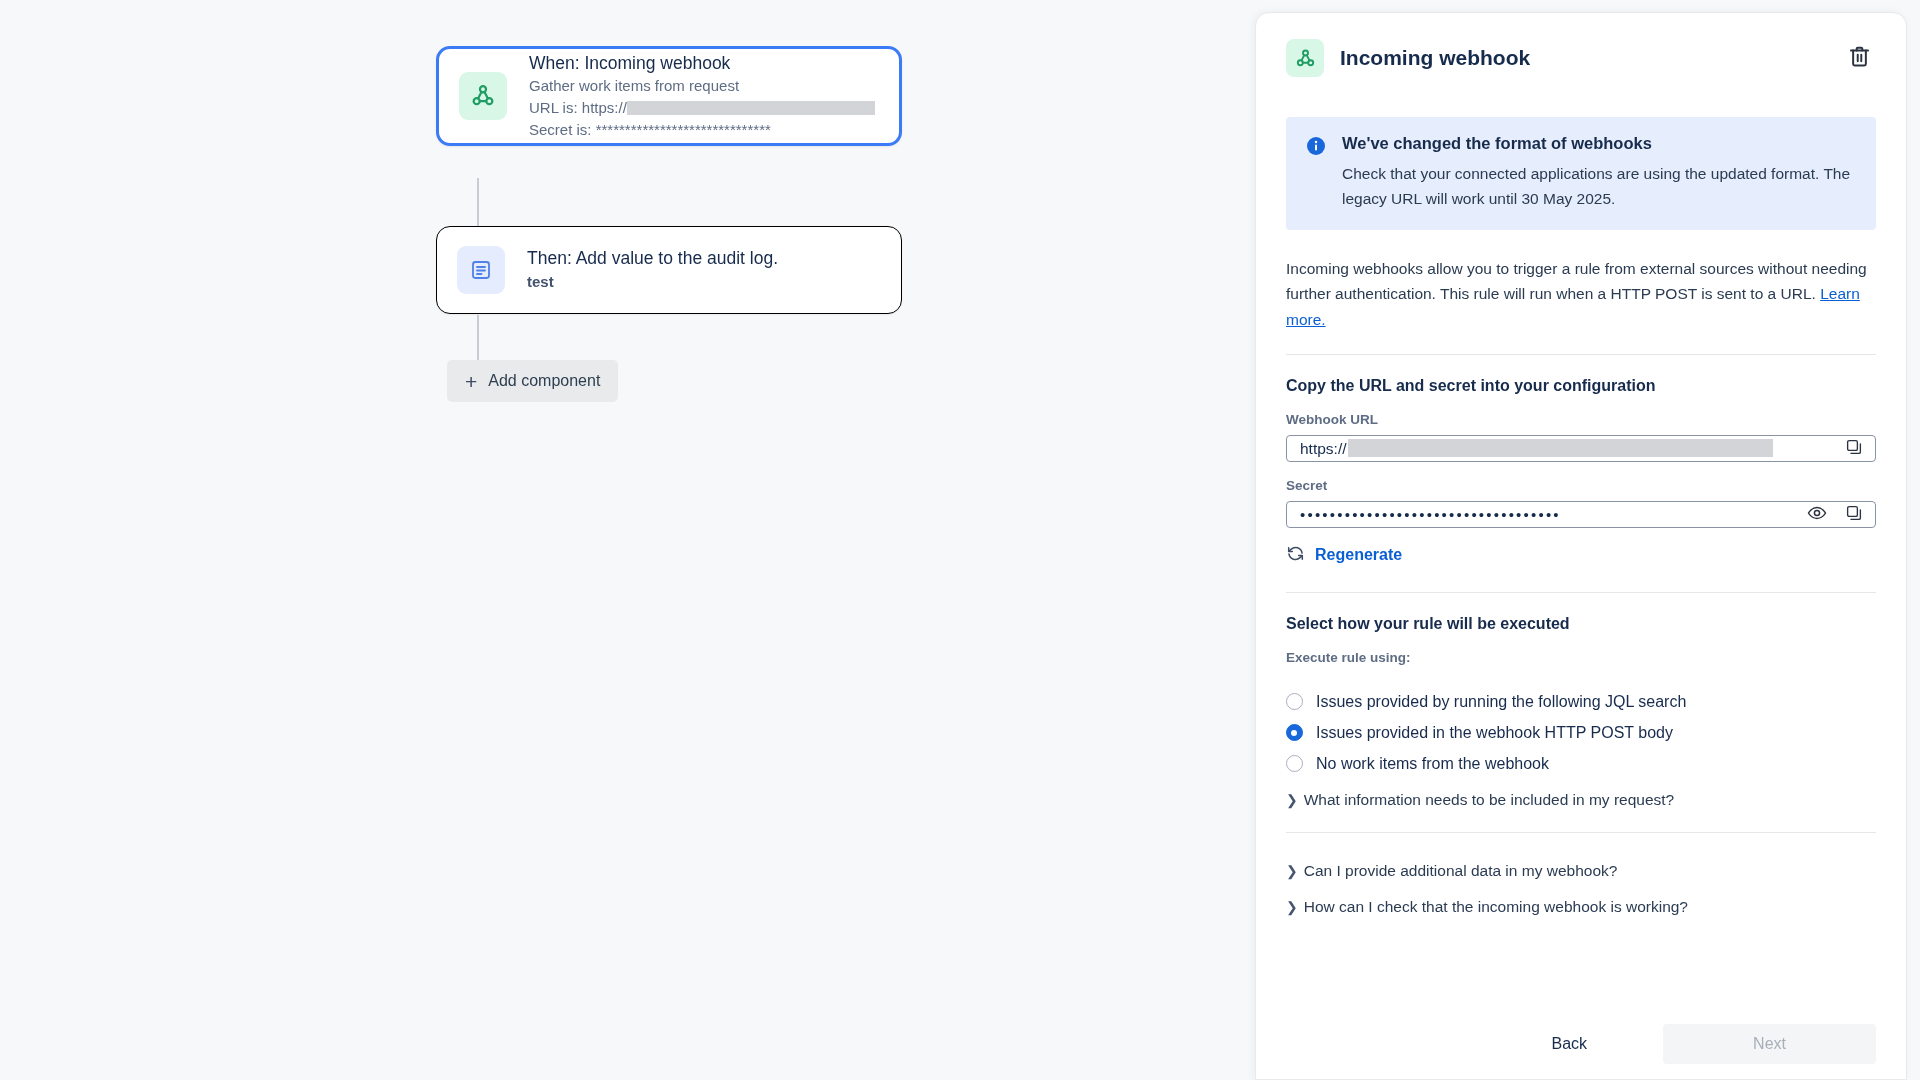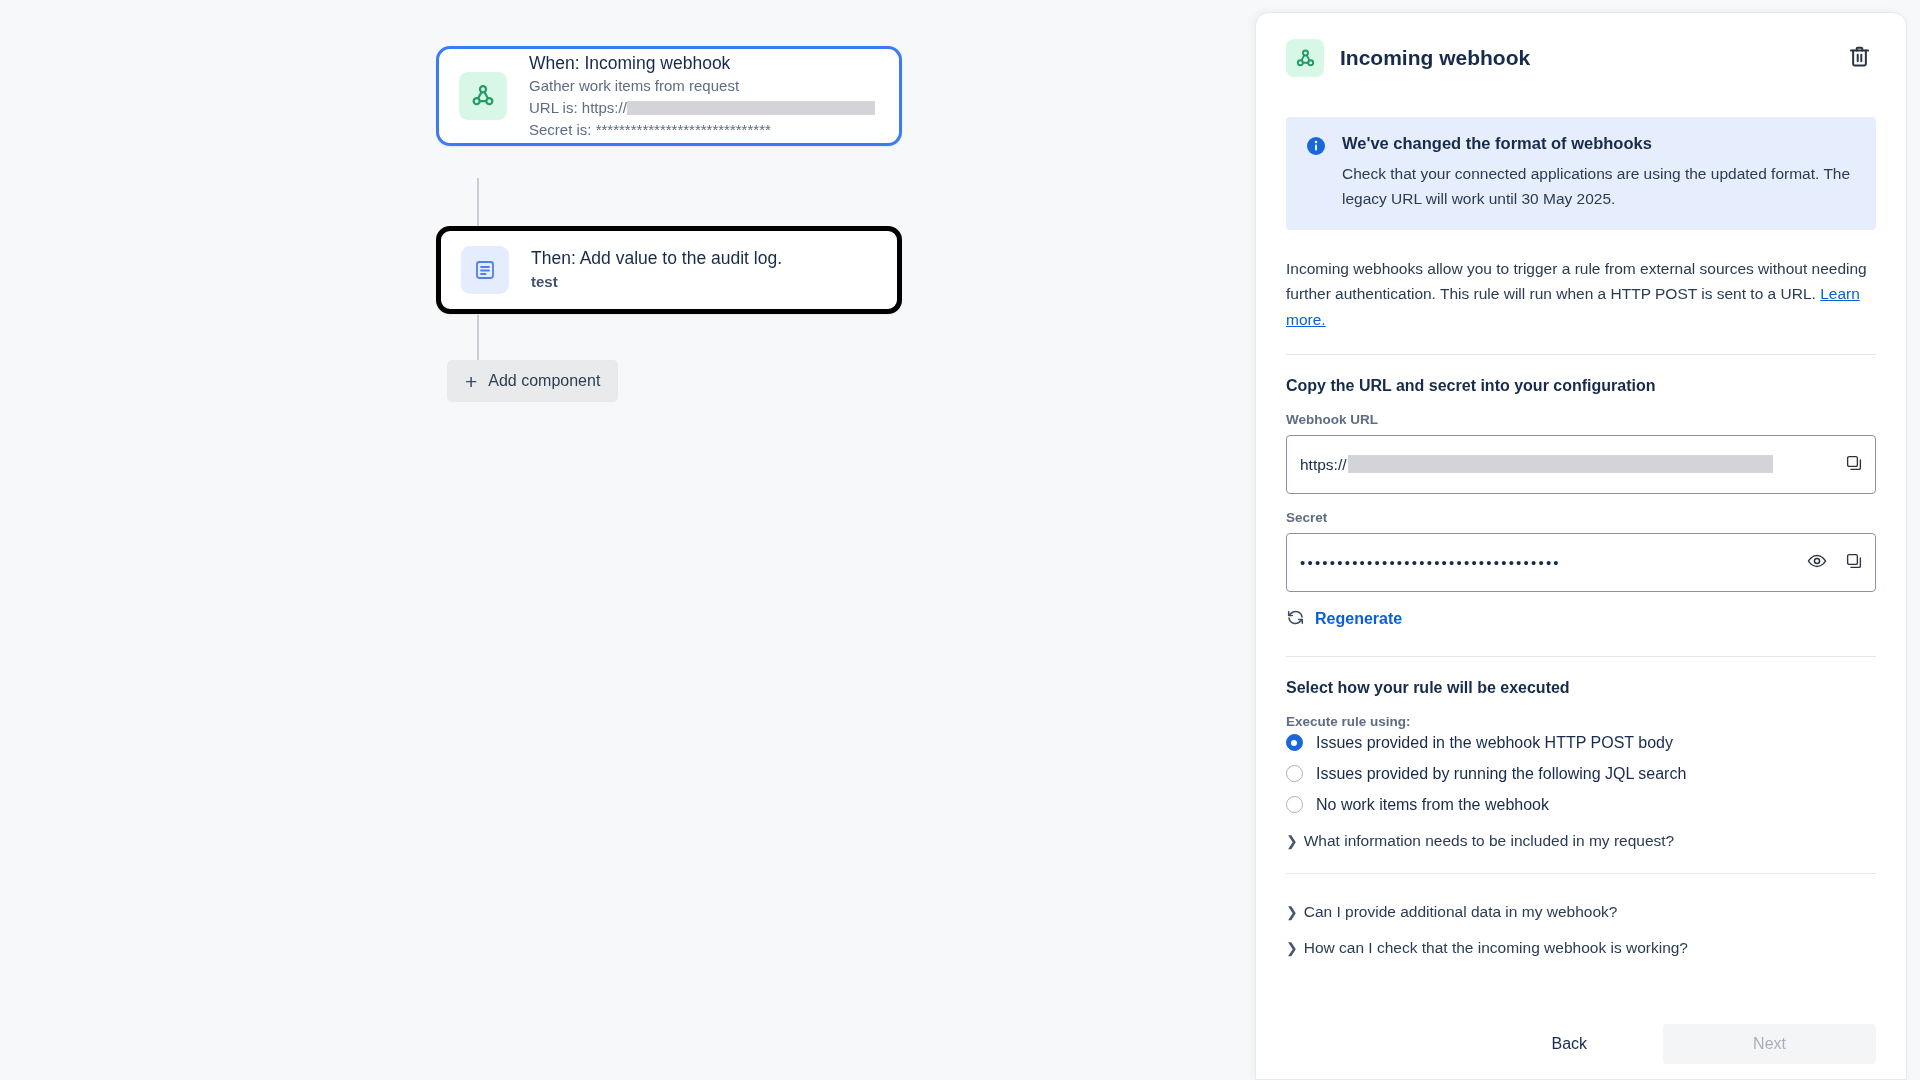--- a/index.html
+++ b/index.html
@@ -27,21 +27,21 @@
     align-items: center;
     padding: 0 20px;
   }
   .node-trigger {
     left: 436px; top: 46px; width: 466px; height: 100px;
     border: 3px solid #3b7bf6;
     box-shadow: 0 1px 2px rgba(9,30,66,.08);
   }
   .node-action {
     left: 436px; top: 226px; width: 466px; height: 88px;
-    border: 5px solid #000000;
+    border: 1px solid #000000;
     box-shadow: 0 1px 2px rgba(9,30,66,.06);
   }
 
   .node-icon {
     width: 48px; height: 48px; border-radius: 9px;
     display: flex; align-items: center; justify-content: center;
     flex: 0 0 48px;
   }
   .icon-green { background: #d8f7e6; }
   .icon-blue  { background: #e4ecfd; }
@@ -133,42 +133,42 @@
   .divider { height: 1px; background: #e6e7ea; }
 
   .section-head {
     font-size: 16px; font-weight: bold; color: #172b4d;
     margin: 22px 0 17px 0;
   }
   .field-label { font-size: 13.5px; font-weight: bold; color: #5e6c84; margin-bottom: 8px; }
 
   .input-wrap {
     position: relative;
-    height: 59px;
+    height: 27px;
     border: 1px solid #8993a4;
     border-radius: 4px;
     display: flex; align-items: center;
     padding: 0 10px 0 13px;
     margin-bottom: 16px;
     background: #fff;
   }
   .input-val { font-size: 15.5px; color: #172b4d; white-space: nowrap; overflow: hidden; }
   .redact-url { width: 425px; height: 18px; margin-left: 1px; vertical-align: -3px; }
   .dots { font-size: 15px; color: #172b4d; letter-spacing: 2.2px; }
   .input-actions { margin-left: auto; display: flex; align-items: center; gap: 14px; }
   .icon-btn { background: none; border: none; cursor: pointer; padding: 2px; display: flex; }
 
   .regen {
     display: flex; align-items: center; gap: 10px;
     background: none; border: none; cursor: pointer;
     padding: 0; margin: 5px 0 26px 0;
   }
   .regen-label { font-size: 16px; font-weight: bold; color: #0b5fd4; }
 
-  .exec-label { font-size: 13.5px; font-weight: bold; color: #5e6c84; margin-bottom: 5px; }
+  .exec-label { font-size: 13.5px; font-weight: bold; color: #5e6c84; margin-bottom: 28px; }
   .radio-row { display: flex; align-items: center; gap: 13px; margin-bottom: 13px; cursor: pointer; }
   .radio {
     width: 17px; height: 17px; border-radius: 50%;
     border: 1.6px solid #a9b0bd; background: #fff;
     flex: 0 0 17px; position: relative;
   }
   .radio.checked { border-color: #1868db; background: #1868db; }
   .radio.checked::after {
     content: ""; position: absolute; left: 4.4px; top: 4.4px;
     width: 6px; height: 6px; border-radius: 50%; background: #fff;
@@ -353,26 +353,26 @@
         </span>
         <span class="regen-label">Regenerate</span>
       </button>
 
       <div class="divider"></div>
 
       <div class="section-head">Select how your rule will be executed</div>
       <div class="exec-label">Execute rule using:</div>
 
       <div class="radio-row">
+        <span class="radio"></span>
+        <span class="radio-label">Issues provided by running the following JQL search</span>
+      </div>
+      <div class="radio-row">
         <span class="radio checked"></span>
         <span class="radio-label">Issues provided in the webhook HTTP POST body</span>
-      </div>
-      <div class="radio-row">
-        <span class="radio"></span>
-        <span class="radio-label">Issues provided by running the following JQL search</span>
       </div>
       <div class="radio-row">
         <span class="radio"></span>
         <span class="radio-label">No work items from the webhook</span>
       </div>
 
       <div class="faq-group-1">
         <div class="faq-row">
           <span class="chev">❯</span>
           <span class="faq-label">What information needs to be included in my request?</span>

